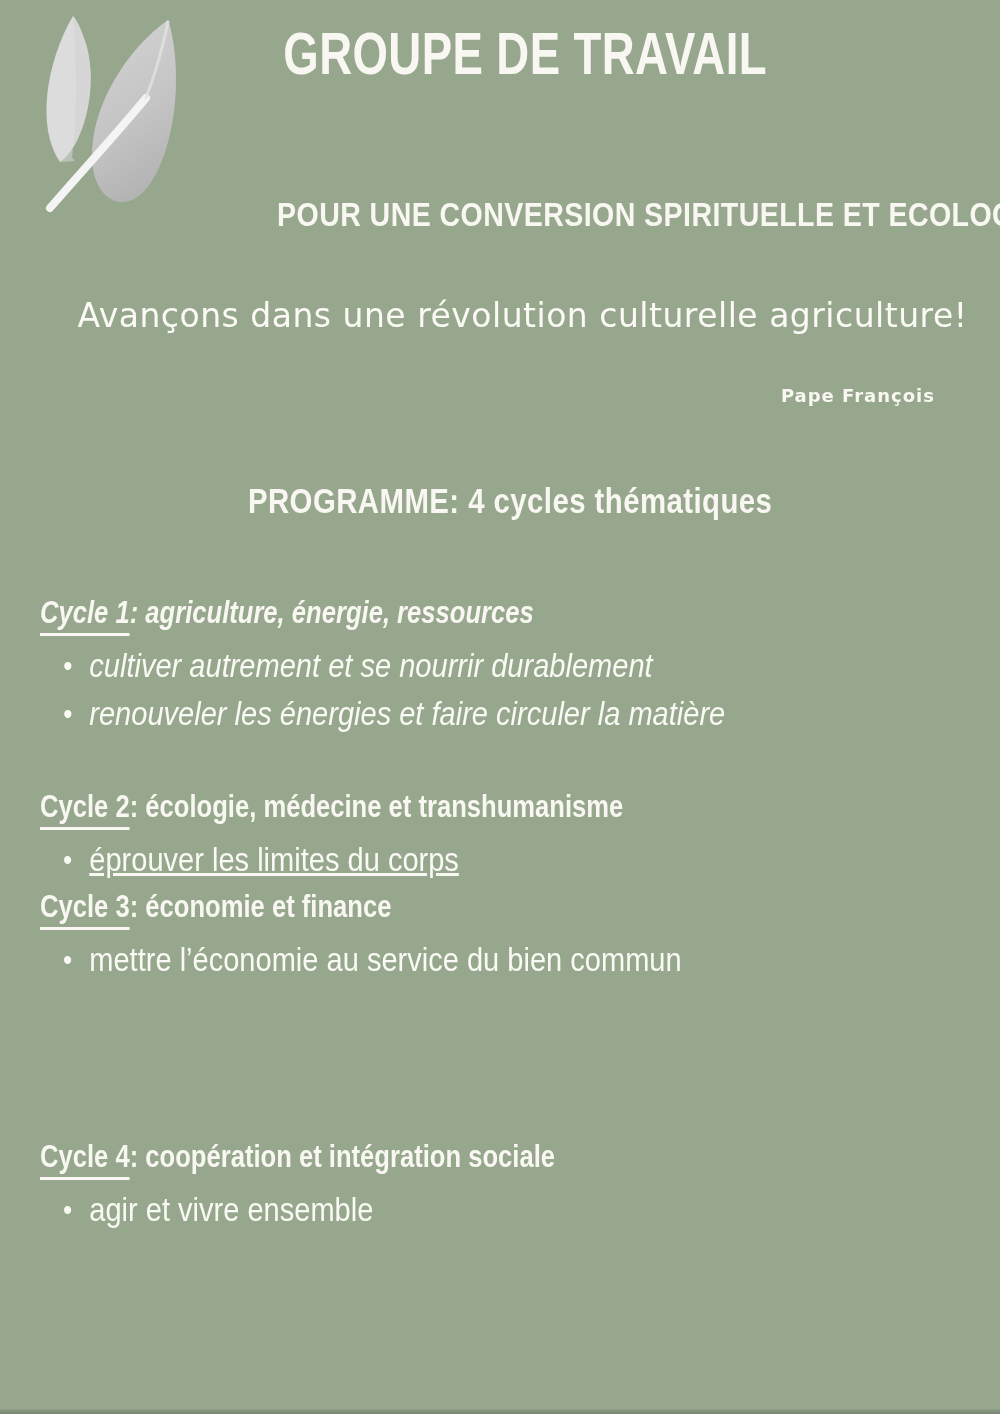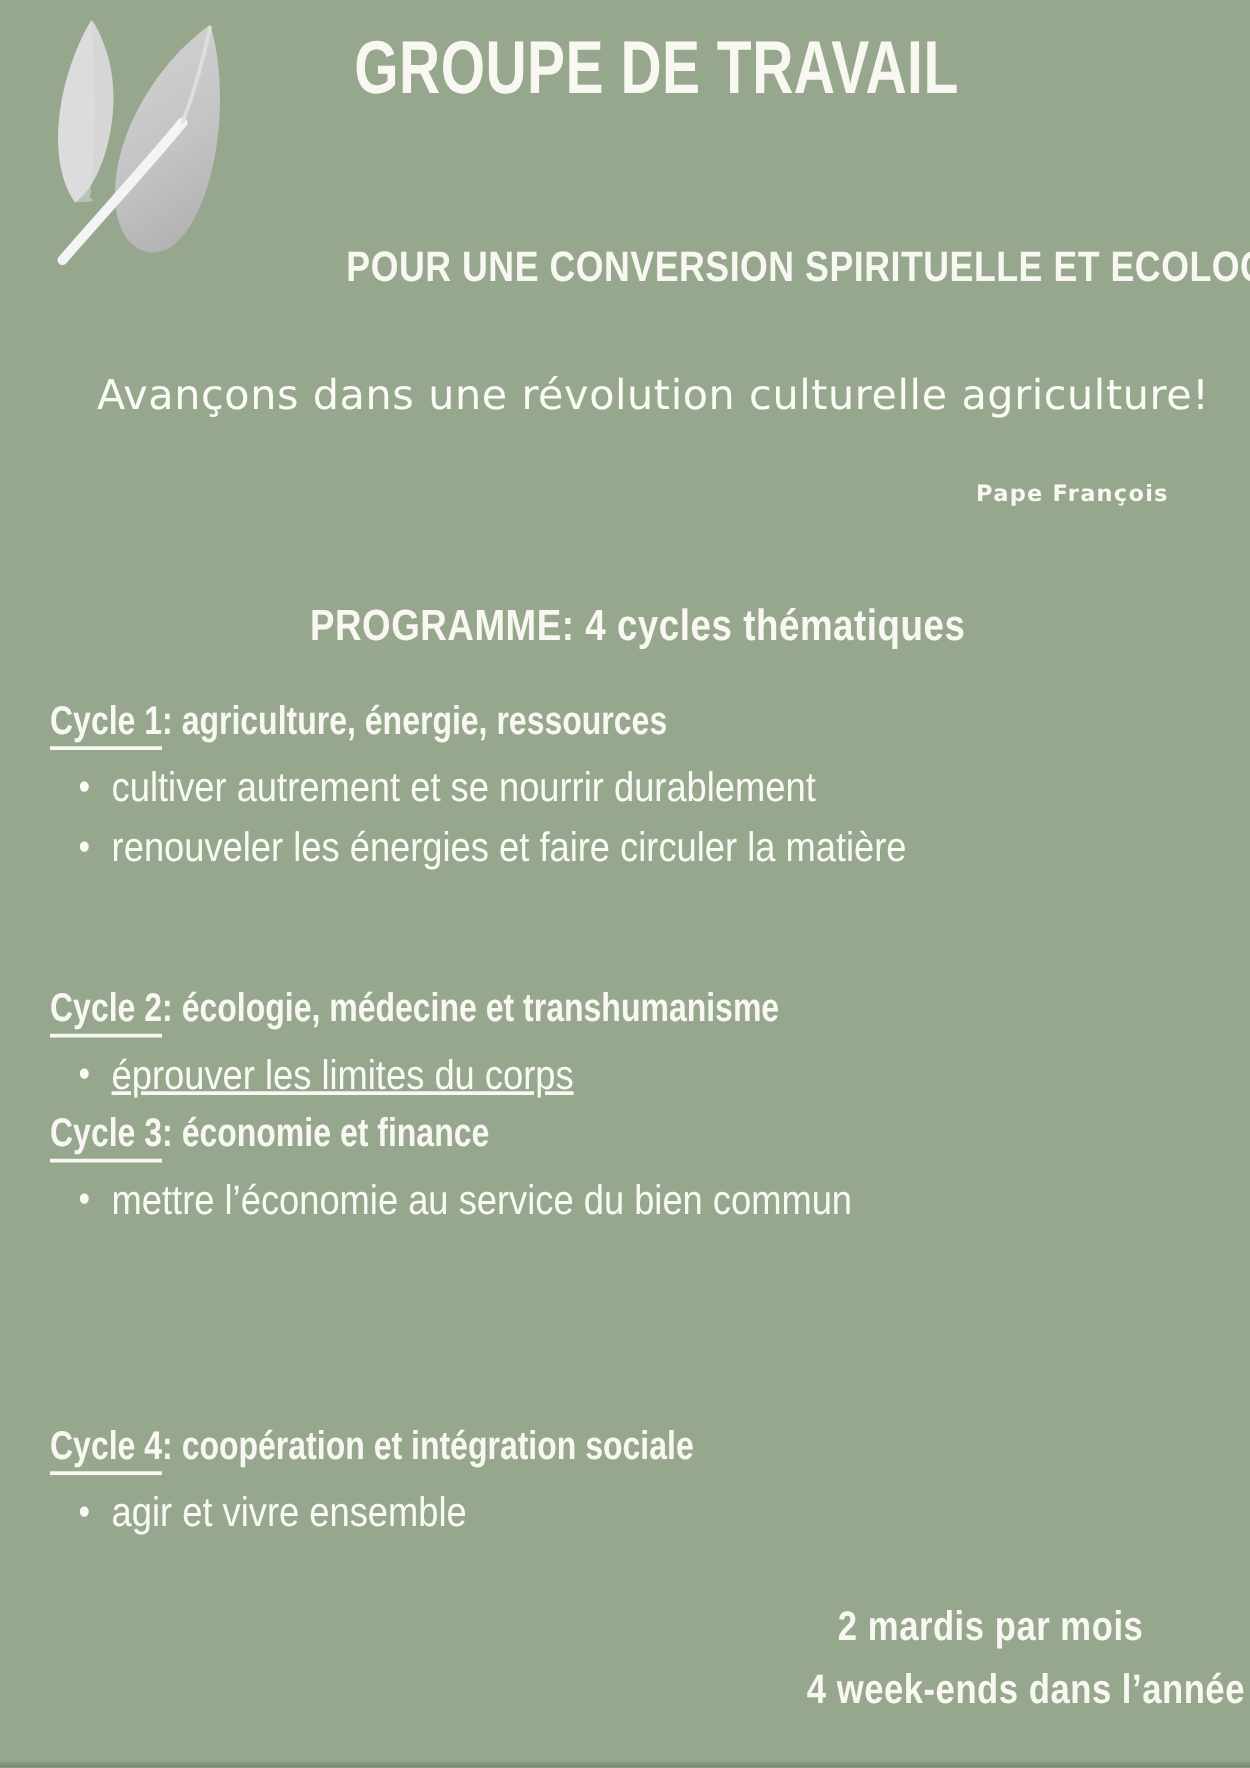--- a/index.html
+++ b/index.html
@@ -91,21 +91,21 @@
     font-size: 35px;
     line-height: 1;
   }
   .program-heading .condensed { transform: scaleX(0.84); }
   
   .cycle-section {
     position: absolute;
     left: 40px;
     width: 920px;
   }
-  .cycle-1 { top: 560px; }
+  .cycle-1 { top: 596px; font-style: italic; }
   .cycle-2 { top: 790px; text-decoration: underline; }
   .cycle-3 { top: 890px; }
   .cycle-4 { top: 1140px; }
   .cycle-heading {
     font-size: 32px;
     line-height: 1;
     display: inline-block;
     transform: scaleX(0.80);
     transform-origin: left center;
     white-space: nowrap;
@@ -240,24 +240,16 @@
       <span class="cycle-label">Cycle 4</span><span>: coopération et intégration sociale</span>
     </div>
     <ul class="bullet-list">
       <li class="bullet-item">
         <span class="bullet-dot">•</span>
         <span>agir et vivre ensemble</span>
       </li>
     </ul>
   </section>
 
-  <div class="schedule-block">
-    <div>
-      <span class="condensed">2 mardis par mois</span>
-    </div>
-    <div>
-      <span class="condensed">4 week-ends dans l’année</span>
-    </div>
-  </div>
 
   <div class="bottom-strip"></div>
 
 </div>
 
 </body></html>

